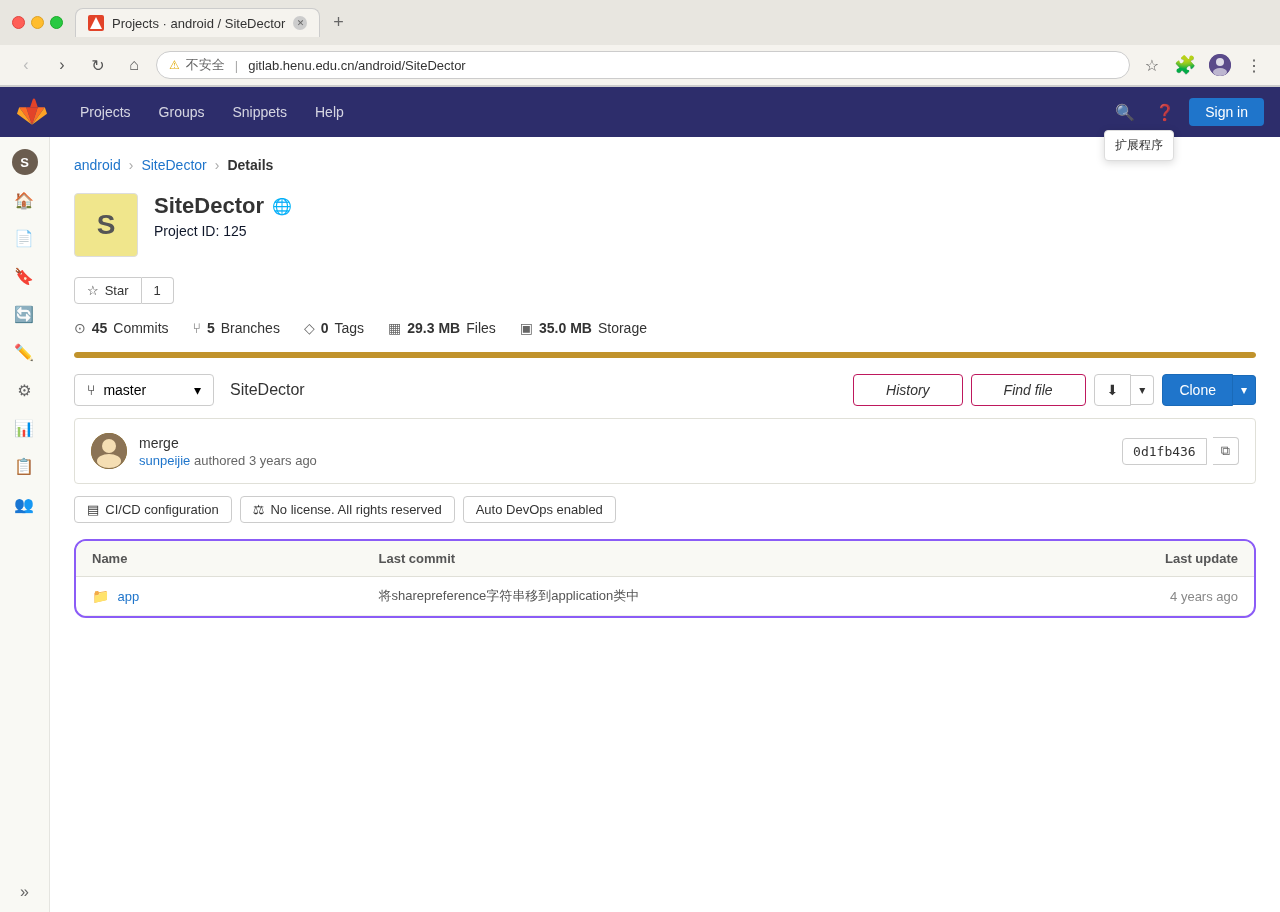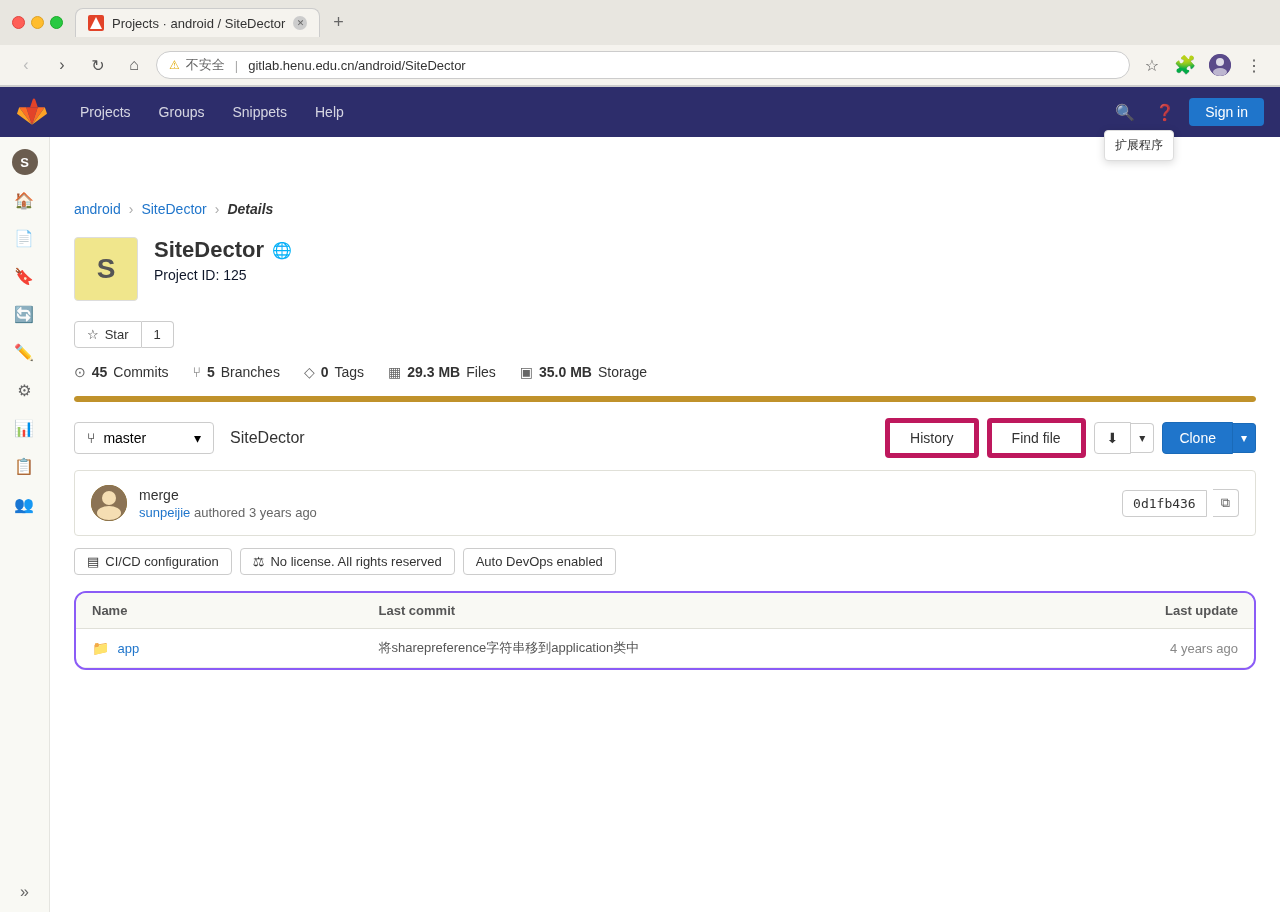--- a/index.html
+++ b/index.html
@@ -50,24 +50,24 @@
     .sidebar { width: 50px; background: #f9f9f4; border-right: 1px solid #e5e5e0; display: flex; flex-direction: column; align-items: center; padding: 8px 0; gap: 4px; }
     .sidebar-item { width: 34px; height: 34px; display: flex; align-items: center; justify-content: center; border-radius: 4px; cursor: pointer; color: #666; font-size: 16px; position: relative; }
     .sidebar-item.active { color: #1f75cb; }
     .sidebar-avatar { width: 26px; height: 26px; border-radius: 50%; background: #6b5d4f; display: flex; align-items: center; justify-content: center; color: white; font-size: 13px; font-weight: bold; }
     .sidebar-expand { margin-top: auto; }
 
     
     .content { flex: 1; background: white; overflow-y: auto; padding: 20px 24px; }
 
     
-    .breadcrumb { display: flex; align-items: center; gap: 8px; font-size: 14px; color: #555; margin-bottom: 20px; margin-top: 44px; }
+    .breadcrumb { display: flex; align-items: center; gap: 8px; font-size: 14px; color: #555; margin-bottom: 20px; }
     .breadcrumb a { color: #1f75cb; text-decoration: none; }
     .breadcrumb-sep { color: #aaa; }
-    .breadcrumb-current { font-weight: bold; color: #333; font-style: italic; }
+    .breadcrumb-current { font-weight: bold; color: #333; }
 
     
     .project-header { display: flex; align-items: flex-start; gap: 16px; margin-bottom: 20px; }
     .project-avatar { width: 64px; height: 64px; background: #f0e68c; border: 1px solid #ddd; border-radius: 4px; display: flex; align-items: center; justify-content: center; font-size: 28px; font-weight: bold; color: #555; }
     .project-info { display: flex; flex-direction: column; gap: 4px; }
     .project-title { font-size: 22px; font-weight: bold; color: #333; display: flex; align-items: center; gap: 8px; }
     .project-globe { color: #888; font-size: 16px; }
     .project-id { font-size: 14px; color: #0f172a; }
 
     
@@ -81,21 +81,21 @@
     .stat-icon { font-size: 14px; color: #666; }
 
     
     .progress-bar { height: 6px; background: #f0ead0; border-radius: 3px; margin-bottom: 16px; overflow: hidden; }
     .progress-fill { height: 100%; background: #c0922b; border-radius: 3px; width: 100%; }
 
     
     .repo-toolbar { display: flex; align-items: center; gap: 8px; margin-bottom: 12px; }
     .branch-dropdown { display: flex; align-items: center; gap: 8px; border: 1px solid #ccc; border-radius: 4px; padding: 7px 12px; background: white; font-size: 14px; cursor: pointer; min-width: 140px; }
     .repo-path { font-size: 16px; color: #333; font-weight: 500; flex: 1; padding: 0 8px; }
-    .toolbar-btn { border: 5px solid #be185d; border-radius: 4px; padding: 7px 20px; background: white; font-size: 14px; cursor: pointer; color: #333; }
+    .toolbar-btn { border: 1px solid #be185d; border-radius: 4px; padding: 7px 32px; background: white; font-size: 14px; cursor: pointer; color: #333; font-style: italic; }
     .toolbar-download { display: flex; align-items: center; }
     .download-btn { border: 1px solid #ccc; border-radius: 4px 0 0 4px; padding: 7px 12px; background: white; font-size: 14px; cursor: pointer; color: #333; }
     .download-arrow { border: 1px solid #ccc; border-left: none; border-radius: 0 4px 4px 0; padding: 7px 8px; background: white; font-size: 12px; cursor: pointer; color: #333; }
     .clone-btn { display: flex; align-items: center; }
     .clone-main { background: #1f75cb; color: white; border: 1px solid #1a6ab8; border-radius: 4px 0 0 4px; padding: 7px 16px; font-size: 14px; cursor: pointer; font-weight: 500; }
     .clone-arrow { background: #1f75cb; color: white; border: 1px solid #1a6ab8; border-left: none; border-radius: 0 4px 4px 0; padding: 7px 8px; font-size: 12px; cursor: pointer; }
 
     
     .commit-info { border: 1px solid #e0e0d8; border-radius: 4px; padding: 14px 16px; display: flex; align-items: center; gap: 12px; margin-bottom: 12px; background: white; margin-top: 12px; }
     .commit-avatar { width: 36px; height: 36px; border-radius: 50%; background: #8b6914; overflow: hidden; display: flex; align-items: center; justify-content: center; color: white; font-size: 14px; font-weight: bold; }

